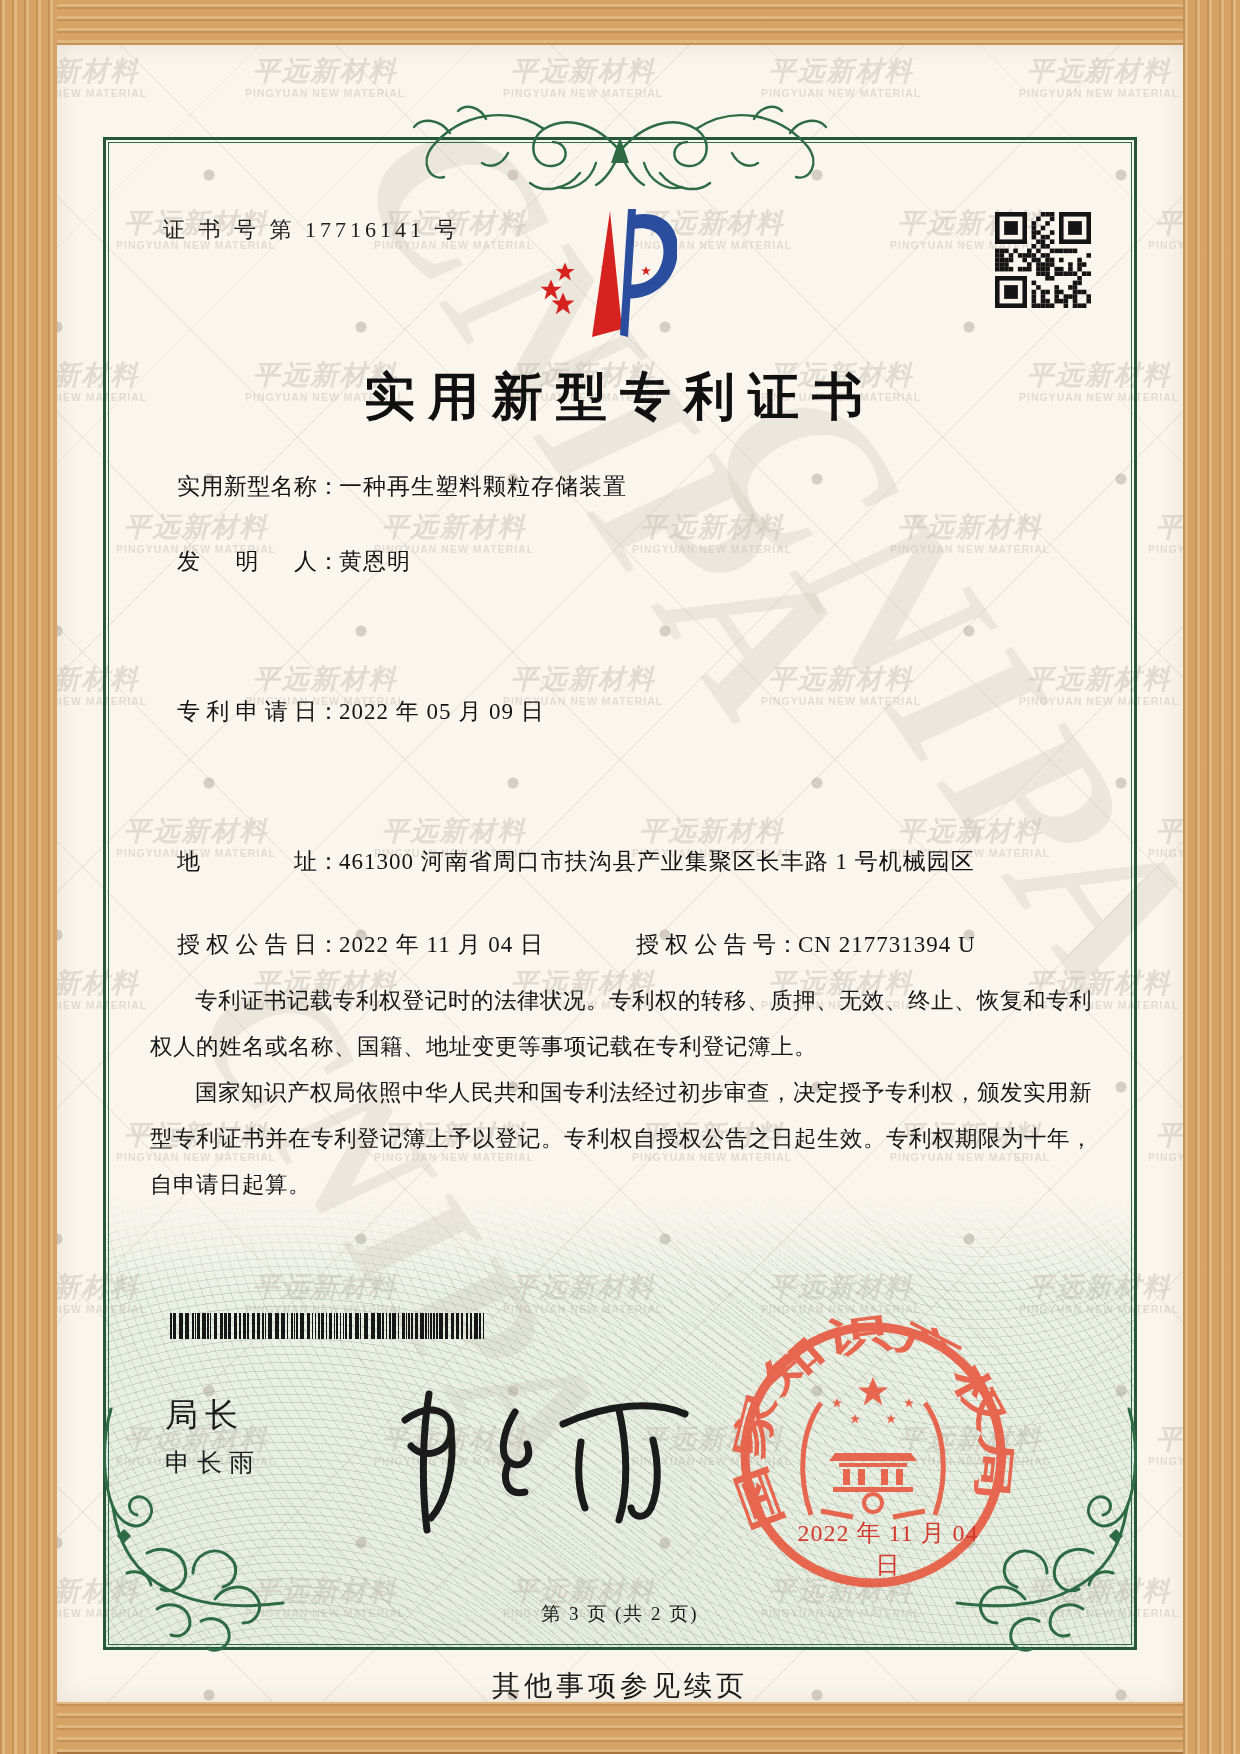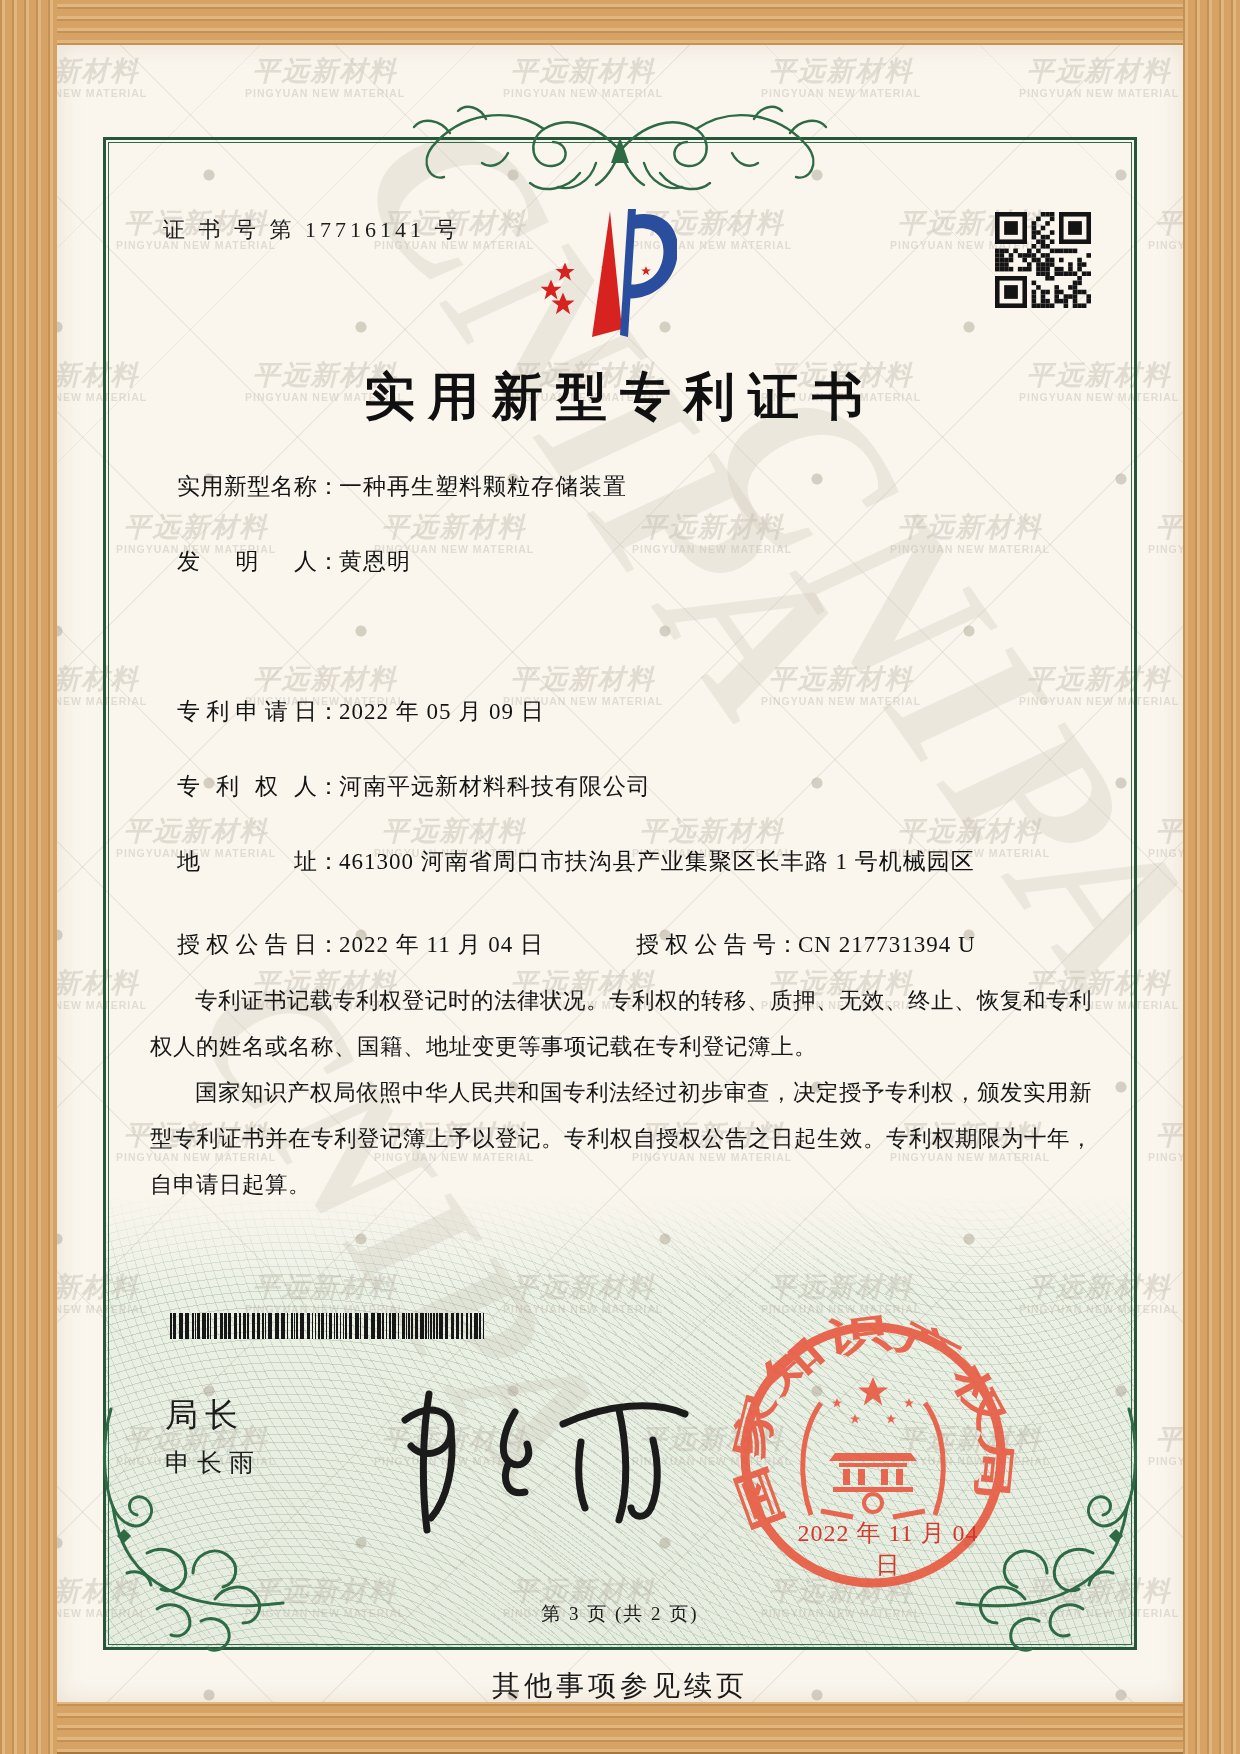--- a/index.html
+++ b/index.html
@@ -525,23 +525,20 @@
 
       <div class="frow" style="top:496px;">
         <span class="flabel">发明人</span><span class="fcolon">：</span><span class="fvalue">黄恩明</span>
       </div>
       <div class="frow" style="top:421px;">
         <span class="flabel">实用新型名称</span><span class="fcolon">：</span><span class="fvalue">一种再生塑料颗粒存储装置</span>
       </div>
       <div class="frow" style="top:646px;">
         <span class="flabel">专利申请日</span><span class="fcolon">：</span><span class="fvalue">2022 年 05 月 09 日</span>
       </div>
-      <div class="frow" style="top:721px;">
-        <span class="flabel">专利权人</span><span class="fcolon">：</span><span class="fvalue">河南平远新材料科技有限公司</span>
-      </div>
       <div class="frow" style="top:796px;">
         <span class="flabel">地址</span><span class="fcolon">：</span><span class="fvalue" style="width:770px;">461300 河南省周口市扶沟县产业集聚区长丰路 1 号机械园区</span>
       </div>
       <div class="frow" style="top:871px;margin-top:8px;">
         <span class="flabel">授权公告日</span><span class="fcolon">：</span><span class="fvalue">2022 年 11 月 04 日</span>
         <span class="pair2">
           <span class="flabel">授权公告号</span><span class="fcolon">：</span><span class="fvalue">CN 217731394 U</span>
         </span>
       </div>
 

